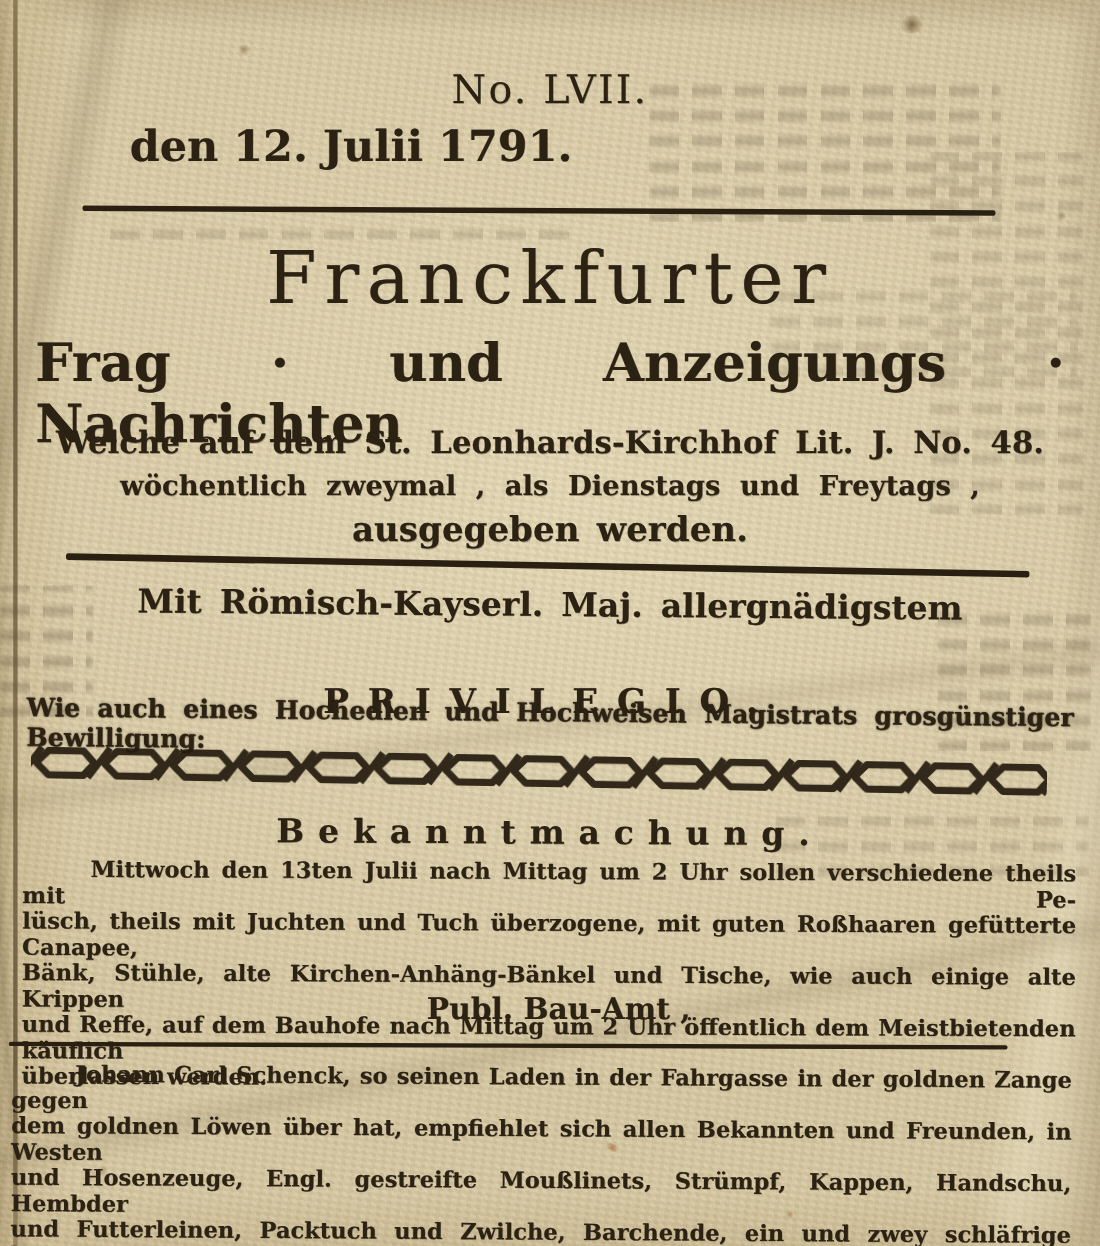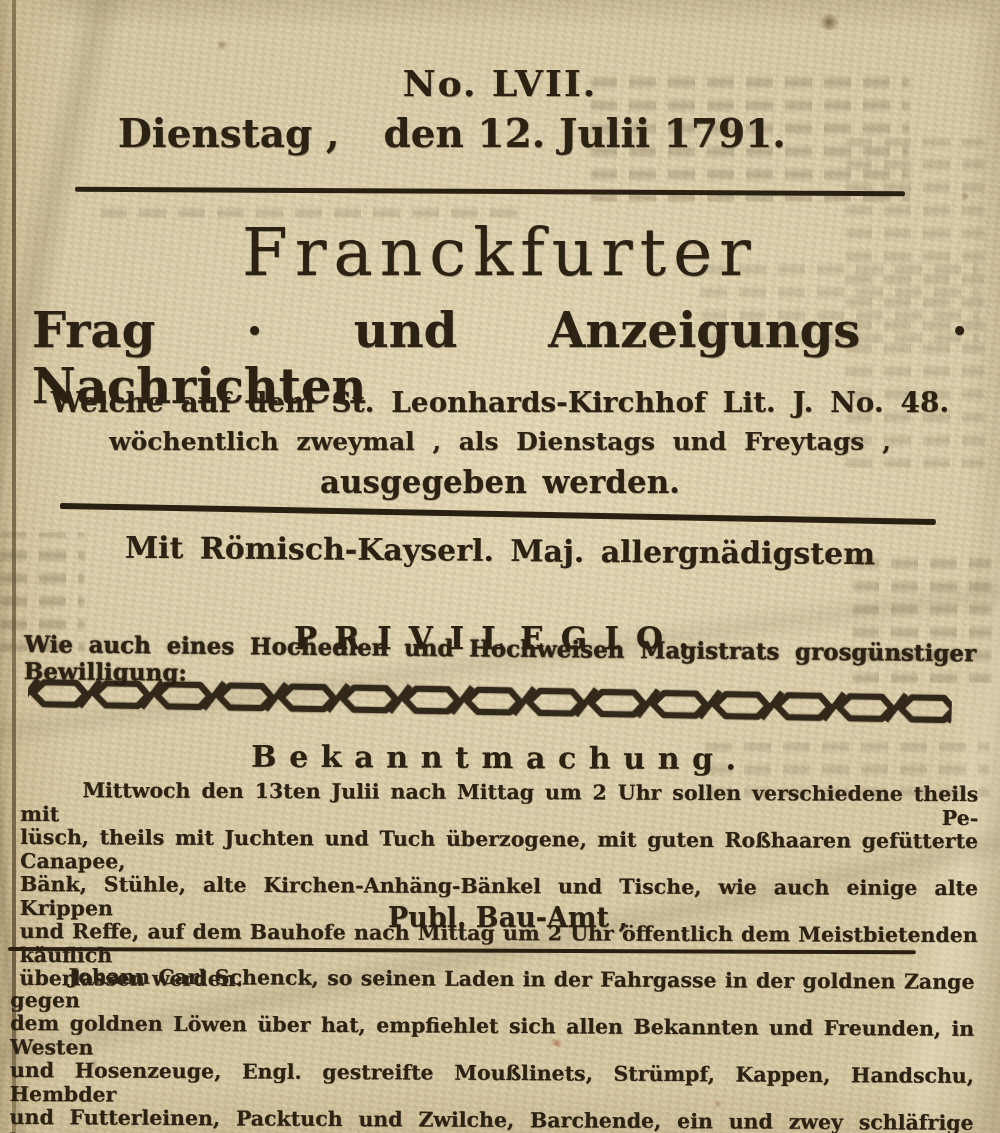--- a/index.html
+++ b/index.html
@@ -39,21 +39,21 @@
   .ghost{
     position:absolute;pointer-events:none;opacity:.30;filter:blur(2px);
     background:repeating-linear-gradient(0deg, rgba(86,74,52,.75) 0 9px, rgba(86,74,52,0) 9px 23px);
     -webkit-mask-image:repeating-linear-gradient(90deg, #000 0 27px, transparent 27px 39px);
     mask-image:repeating-linear-gradient(90deg, #000 0 27px, transparent 27px 39px);
   }
   .stain{position:absolute;pointer-events:none;border-radius:50%;}
   .ink{ text-shadow:.5px .5px 0 rgba(42,32,18,.35), -.4px 0 0 rgba(42,32,18,.22); }
   .abs{position:absolute;}
   .ctr{left:0;width:1000px;text-align:center;}
-  .issue{top:62px;font-size:36px;font-weight:bold;letter-spacing:2px;}
+  .issue{top:62px;font-size:36px;font-weight:normal;letter-spacing:2px;}
   .dateline{top:110px;left:118px;display:flex;gap:44px;font-size:39px;font-weight:bold;}
   .rule{position:absolute;background:#2a2012;border-radius:2px;}
   .rule1{left:75px;top:189px;width:830px;height:5px;transform:rotate(.3deg);}
   .rule2{left:60px;top:503px;width:876px;height:6px;transform:rotate(1.05deg);transform-origin:left center;}
   .rule3{left:8px;top:947px;width:908px;height:4px;transform:rotate(.2deg);transform-origin:left center;}
   .title1{top:214px;font-size:66px;font-weight:normal;letter-spacing:7px;}
   .title2{top:302px;left:32px;width:936px;font-size:48px;font-weight:bold;
           text-align:justify;text-align-last:justify;word-spacing:6px;}
   .sub1{top:386px;font-size:28px;font-weight:bold;word-spacing:7px;}
   .sub2{top:427px;font-size:25px;font-weight:bold;word-spacing:9px;}
@@ -92,21 +92,20 @@
 
   <div class="stain" style="left:216px;top:40px;width:12px;height:10px;background:radial-gradient(circle,rgba(110,80,40,.5),rgba(110,80,40,0) 70%);"></div>
   <div class="stain" style="left:818px;top:14px;width:22px;height:17px;background:radial-gradient(circle,rgba(90,62,28,.65),rgba(90,62,28,0) 72%);"></div>
   <div class="stain" style="left:960px;top:192px;width:10px;height:9px;background:radial-gradient(circle,rgba(110,80,40,.45),rgba(110,80,40,0) 70%);"></div>
   <div class="stain" style="left:548px;top:1040px;width:17px;height:6px;background:radial-gradient(circle,rgba(155,75,35,.55),rgba(155,75,35,0) 75%);transform:rotate(25deg);"></div>
   <div class="stain" style="left:714px;top:1100px;width:8px;height:8px;background:radial-gradient(circle,rgba(140,95,45,.5),rgba(140,95,45,0) 70%);"></div>
   <div class="stain" style="left:88px;top:1060px;width:11px;height:8px;background:radial-gradient(circle,rgba(120,85,45,.35),rgba(120,85,45,0) 70%);"></div>
 
   <div class="abs ctr issue ink">No. LVII.</div>
   <div class="abs dateline ink">
-    <span>Dienstag ,</span>
     <span>den 12. Julii 1791.</span>
   </div>
   <div class="rule rule1"></div>
 
   <div class="abs ctr title1 ink">Franckfurter</div>
   <div class="abs title2 ink">Frag · und Anzeigungs · Nachrichten</div>
   <div class="abs ctr sub1 ink">Welche auf dem St. Leonhards-Kirchhof Lit. J. No. 48.</div>
   <div class="abs ctr sub2 ink">wöchentlich zweymal ,  als Dienstags und Freytags ,</div>
   <div class="abs ctr sub3 ink">ausgegeben werden.</div>
 

